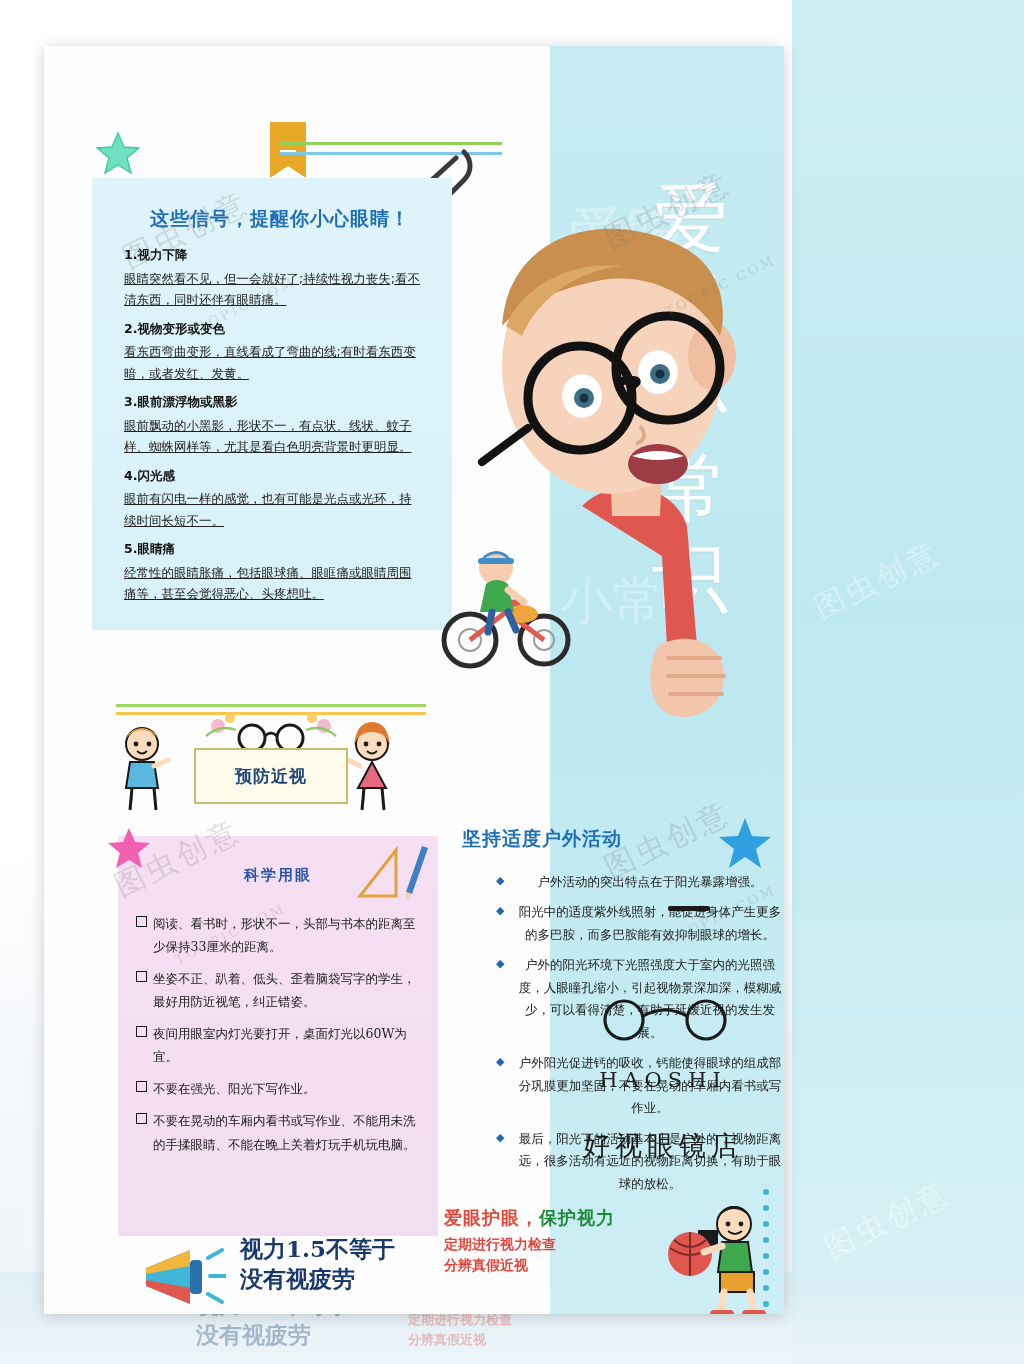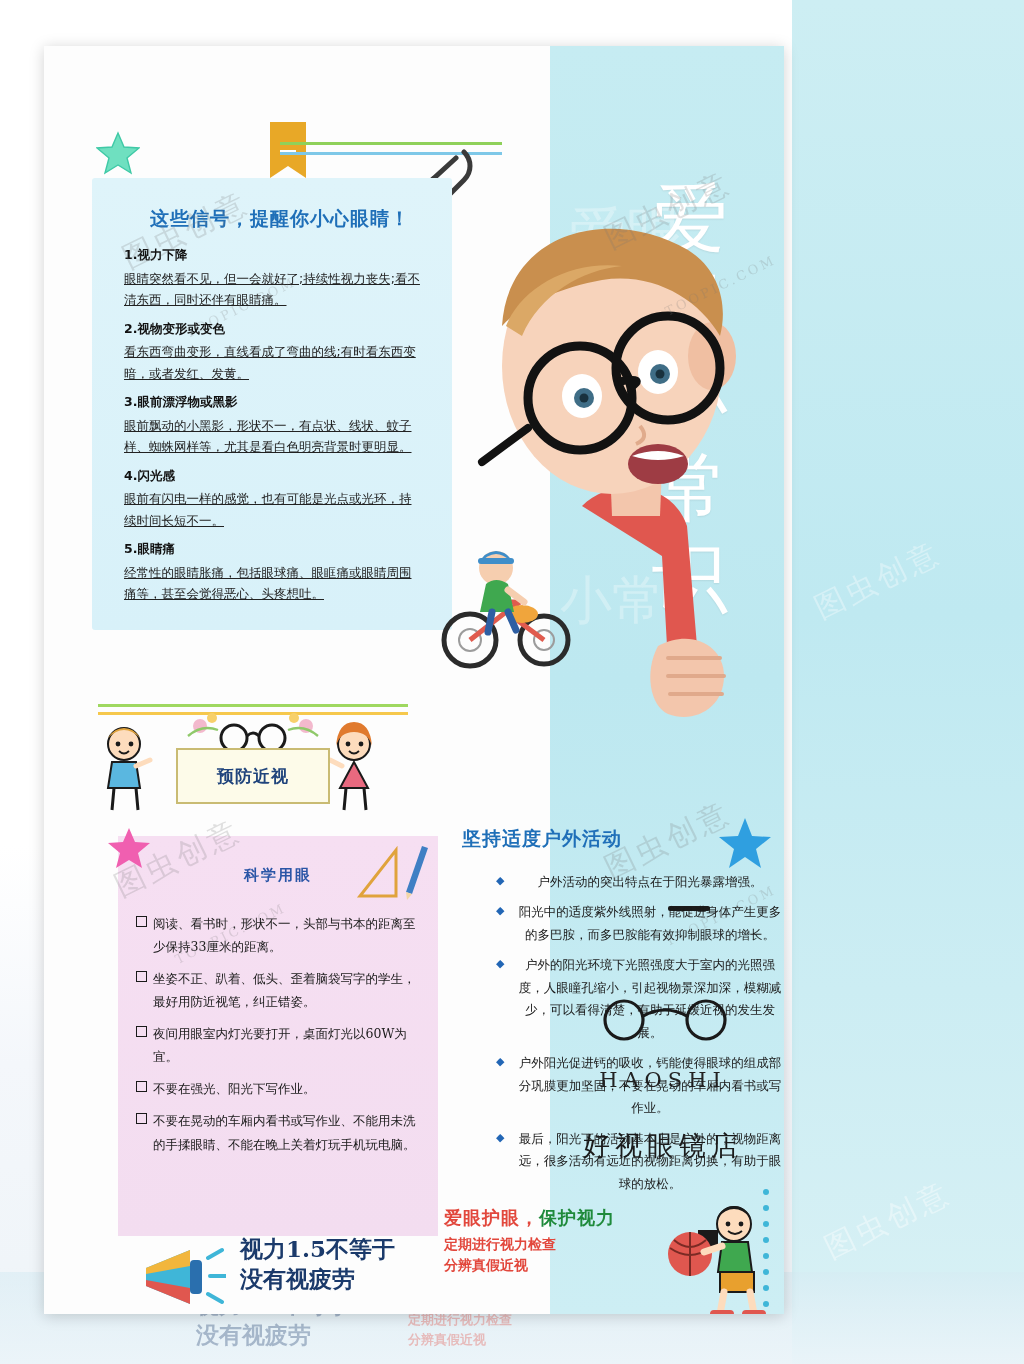--- a/index.html
+++ b/index.html
@@ -104,21 +104,21 @@
   
   .boy{
     position:absolute;left:418px;top:130px;width:290px;height:590px;
   }
   
   .bikekid{
     position:absolute;left:390px;top:470px;width:140px;height:160px;
   }
   
   .prevent-wrap{
-    position:absolute;left:44px;top:640px;width:330px;height:140px;
+    position:absolute;left:62px;top:640px;width:330px;height:140px;
   }
   .prevent-banner{
     position:absolute;left:88px;top:62px;width:150px;height:52px;
     background:#fdfbe9;border:2px solid #c9bb73;
     display:flex;align-items:center;justify-content:center;
     font-size:17px;font-weight:bold;color:#20447c;letter-spacing:1px;
     font-family:"DejaVu Serif","Liberation Serif",serif;
   }
   .prevent-line{
     position:absolute;left:10px;top:18px;width:310px;height:3px;background:#9fd860;

